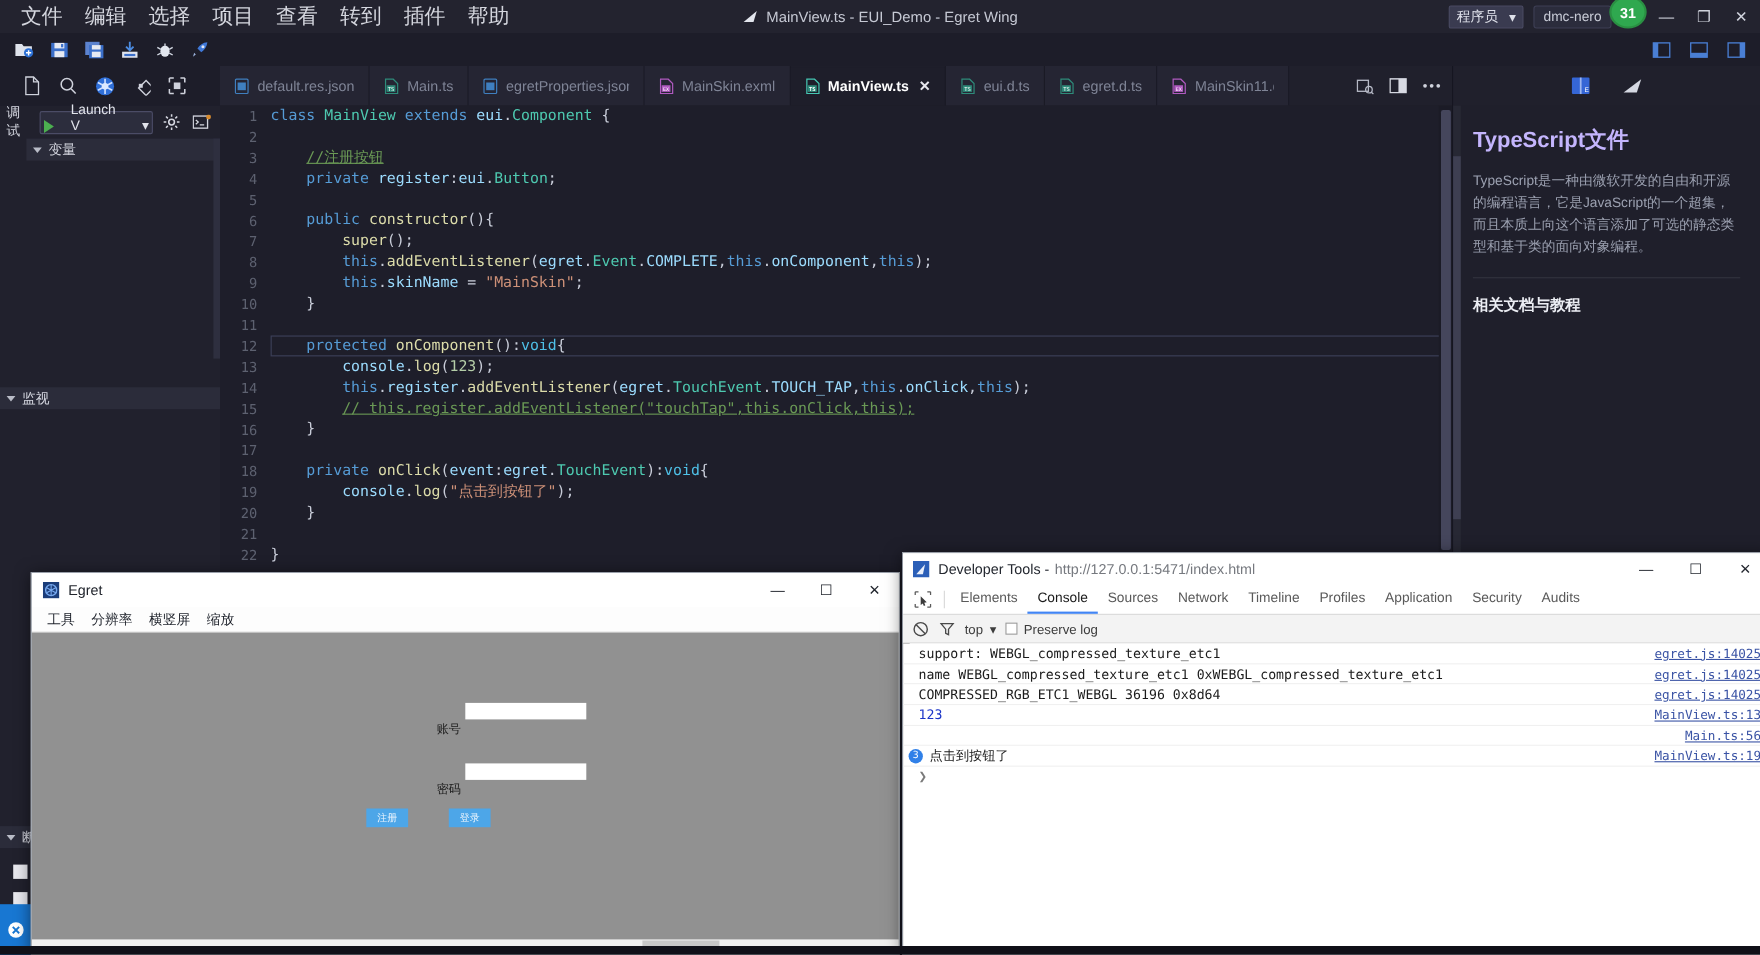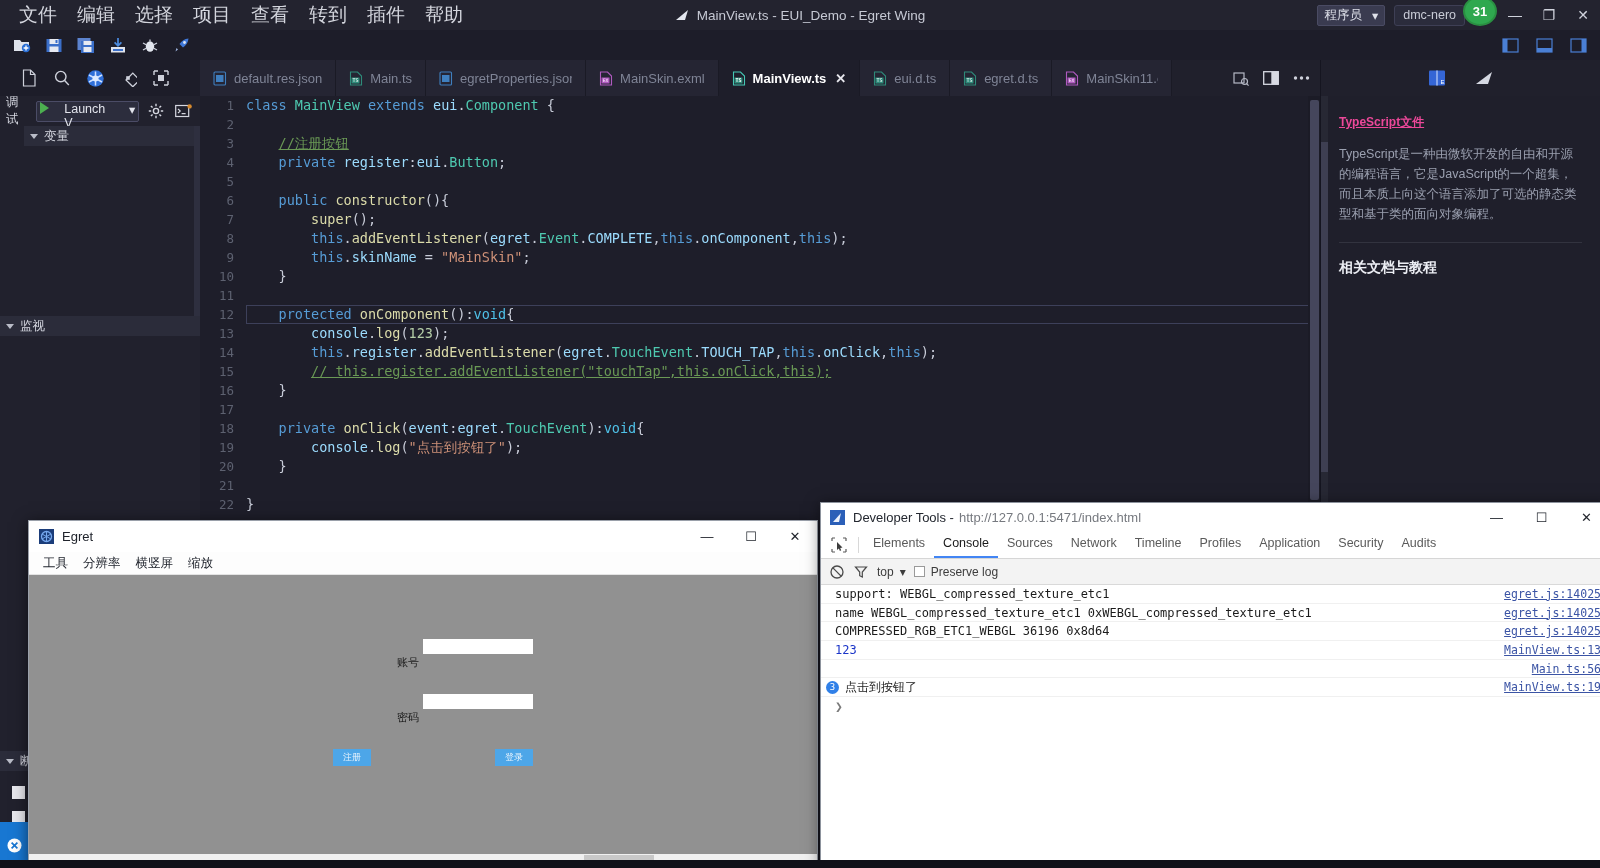--- a/index.html
+++ b/index.html
@@ -69,31 +69,31 @@
   .sidebar{
     position:absolute; top:96px; left:0; width:200px; bottom:0;
     background:#21212d;
   }
   .debug-head{
     height:30px; display:flex; align-items:center; gap:6px; padding:0 6px;
     font-size:12.5px; color:#d5d7e0;
   }
   .launch-select{
     background:#2c2d3d; border:1px solid #4b4c66; border-radius:2px;
-    height:21px; display:flex; align-items:flex-start; gap:15px; padding:0 3px;
+    height:21px; display:flex; align-items:flex-end; gap:15px; padding:0 3px;
     font-size:12.5px; color:#e2e4ec; cursor:pointer;
   }
   .play-tri{ width:0;height:0;border-left:9px solid #4caf50;border-top:6px solid transparent;border-bottom:6px solid transparent;}
   .section-head{
     height:20px; background:#2b2c3a; display:flex; align-items:center; gap:6px;
     padding-left:6px; font-size:12.5px; color:#d5d7e0; cursor:pointer;
   }
   .caret{ width:0;height:0;border-left:4px solid transparent;border-right:4px solid transparent;border-top:5px solid #b9bcc7;}
   .sec-variables{ position:absolute; top:30px; left:0; right:0;margin-left:24px; }
-  .sec-watch{ position:absolute; top:220px; left:0; right:0; }
+  .sec-watch{ position:absolute; top:256px; left:0; right:0; }
   .sec-break{ position:absolute; top:655px; left:0; right:0; }
   .sidebar-scroll{ position:absolute; right:0; top:30px; width:6px; height:200px; background:#2e2f3f; }
 
   
   .tabbar{
     position:absolute; top:60px; left:200px; width:1120px; height:36px;
     background:#20202c; display:flex; align-items:stretch;
   }
   .tab{
     display:flex; align-items:center; gap:7px; padding:0 13px;
@@ -143,21 +143,21 @@
   .editor-thumb{ position:absolute; right:1px; top:4px; width:9px; height:400px; background:#45465c; border-radius:2px;}
 
   
   .rightpanel{
     position:absolute; top:60px; right:0; width:280px; bottom:0; background:#1f1f2b;
     border-left:1px solid #151520;
   }
   .rp-tabs{ height:36px; display:flex; align-items:center; justify-content:center; gap:22px; background:#20202c;}
   .rp-tab{ width:26px; height:26px; display:flex;align-items:center;justify-content:center;cursor:pointer;}
   .rp-body{ padding:18px 18px 0 18px; }
-  .rp-title{ font-size:12px; font-weight:bold; color:#ec4899; margin-bottom:13px;text-decoration:underline;}
+  .rp-title{ font-size:20px; font-weight:bold; color:#c4b5fd; margin-bottom:13px;}
   .rp-desc{ font-size:12.5px; line-height:20px; color:#9ba0b0; }
   .rp-sep{ height:1px; background:#32333f; margin:18px 0 16px 0;}
   .rp-sub{ font-size:14px; font-weight:bold; color:#eceef4;}
   .rp-scroll{ position:absolute; left:0; top:36px; width:7px; bottom:0; background:#272834;}
   .rp-thumb{ position:absolute; left:0; top:46px; width:7px; height:330px; background:#3e3f52;}
 
   
   .egret-win{
     position:absolute; left:28px; top:520px; width:790px; height:348px;
     background:#ffffff; border:1px solid #9aa0aa;
@@ -181,21 +181,21 @@
     position:absolute; left:0; right:0; top:54px; bottom:0; background:#919191;
   }
   .login-form{
     position:absolute; left:50%; top:48px; transform:translateX(-50%);
     width:220px;
   }
   .lf-row{ display:flex; align-items:center; margin-bottom:8px; justify-content:flex-end;}
   .lf-label{ font-size:11px; color:#1b1b1b; width:40px; text-align:right; margin-right:4px;
              font-family:"DejaVu Sans", sans-serif;margin-top:32px;}
   .lf-input{ width:110px; height:15px; background:#ffffff; border:none; }
-  .lf-btns{ display:flex; gap:37px; justify-content:space-between; margin-top:24px; padding-left:20px;}
+  .lf-btns{ display:flex; gap:37px; justify-content:flex-start; margin-top:10px; padding-left:20px;}
   .lf-btn{
     width:38px; height:17px; background:#4da6e8; color:#eaf4fd; font-size:9px;
     display:flex; align-items:center; justify-content:center; cursor:pointer;
     font-family:"DejaVu Sans", sans-serif;
   }
   .egret-hscroll{
     position:absolute; left:0; right:0; bottom:0; height:13px; background:#f0f0f0;
   }
   .egret-hthumb{ position:absolute; left:555px; top:1px; width:70px; height:11px; background:#c8c8c8;}
 

